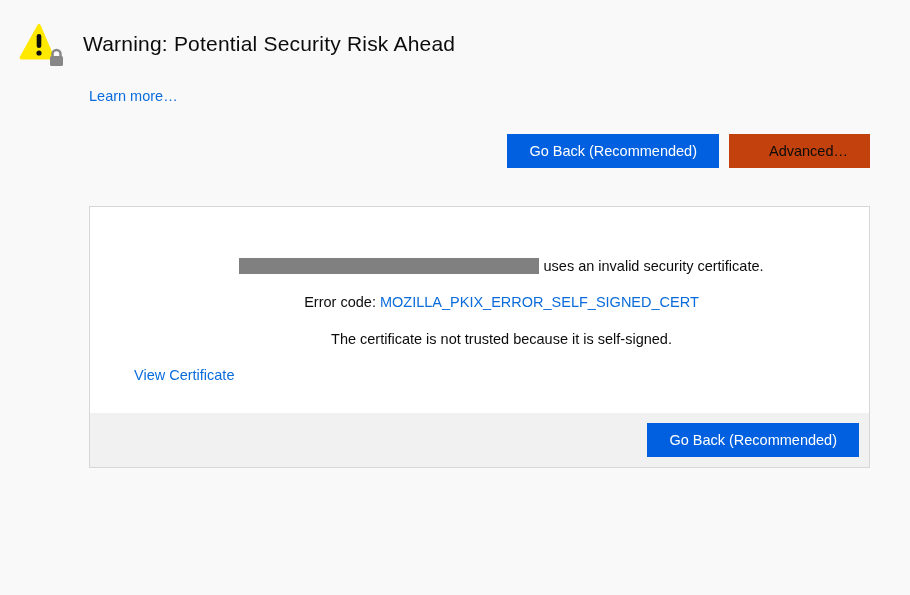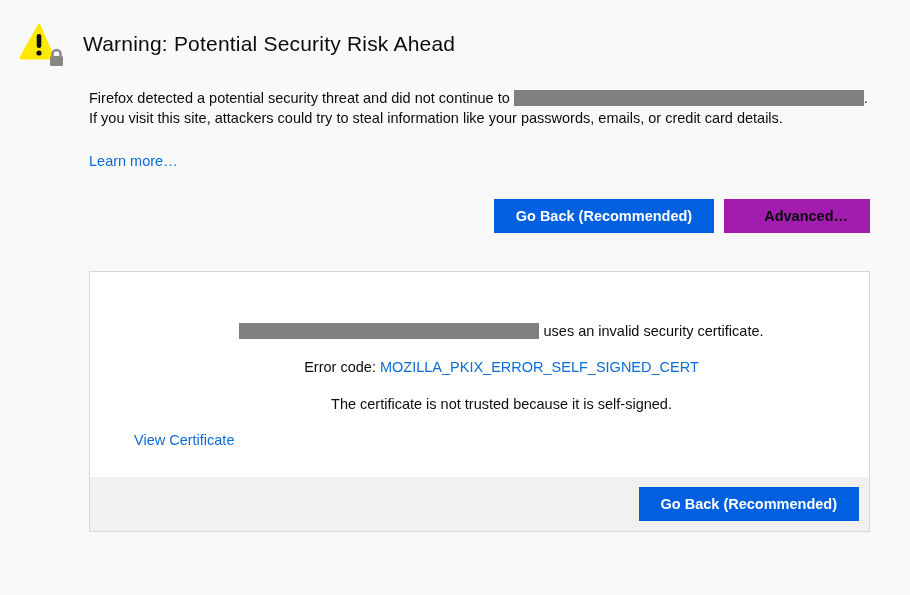--- a/index.html
+++ b/index.html
@@ -78,30 +78,29 @@
     margin-bottom: 38px;
   }
 
   button {
     font-family: inherit;
     font-size: 14.5px;
     height: 34px;
     padding: 0 22px;
     border: none;
     cursor: pointer;
-    font-weight: bold;
   }
 
   .btn-primary {
     background: #0060df;
     color: #fff;
   }
 
   .btn-secondary {
-    background: #a21caf;
+    background: #c2410c;
     color: #0c0c0d;
     padding-left: 40px;
   }
 
   .panel {
     background: #fff;
     border: 1px solid #d7d7db;
   }
 
   .panel-body {
@@ -144,23 +143,20 @@
           <rect x="0" y="6" width="13" height="10" rx="1.5" fill="#878787"></rect>
           <path d="M2.5 6 v-2 a4 4 0 0 1 8 0 v2" fill="none" stroke="#878787" stroke-width="2.5"></path>
         </g>
       </svg>
     </div>
     <h1 class="title">Warning: Potential Security Risk Ahead</h1>
   </div>
 
   <div class="body">
 
-    <div class="desc">
-      <span>Firefox detected a potential security threat and did not continue to </span><span class="redact" style="width:350px"></span><span>. If you visit this site, attackers could try to steal information like your passwords, emails, or credit card details.</span>
-    </div>
 
     <div class="learnmore">
       <a class="link">Learn more…</a>
     </div>
 
     <div class="btn-row">
       <button class="btn-primary">Go Back (Recommended)</button>
       <button class="btn-secondary">Advanced…</button>
     </div>
 

